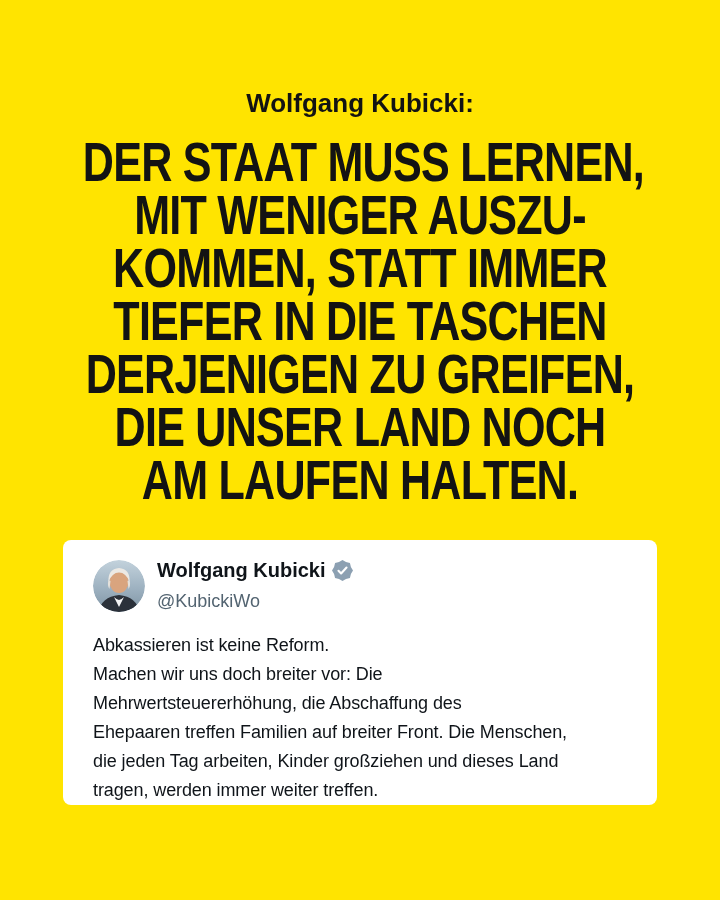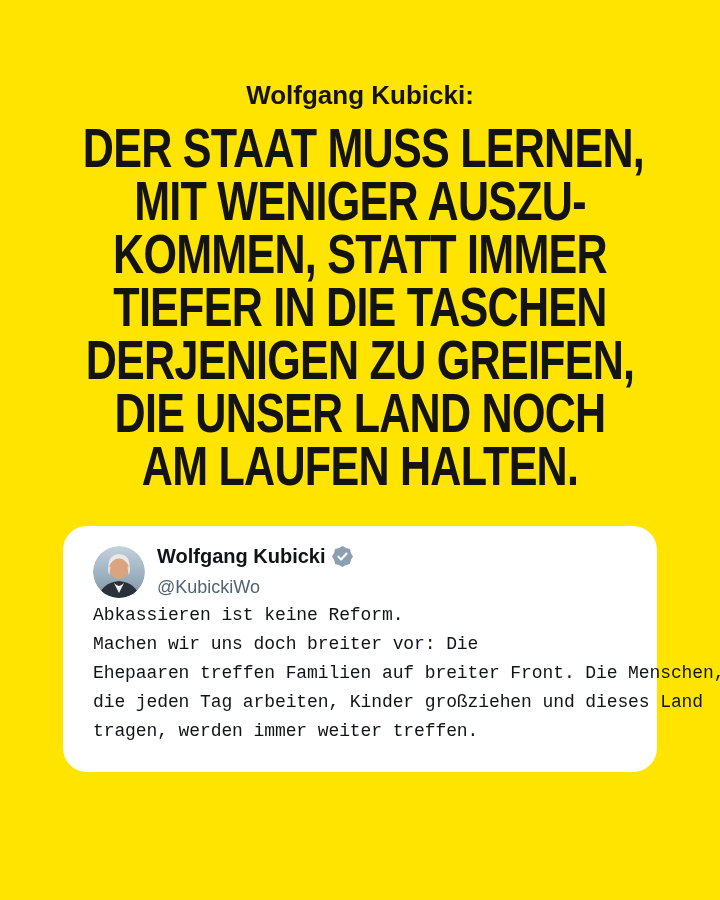--- a/index.html
+++ b/index.html
@@ -4,21 +4,21 @@
 <style>
   html,body{margin:0;padding:0;background:#ffffff;}
   .poster{
     position:relative;
     width:720px;height:900px;
     background:var(--background-yellow,#FFE400);
     overflow:hidden;
     font-family:"Liberation Sans",sans-serif;
   }
   .attribution{
-    margin:8px auto;
+    margin:16px auto;
     padding-top:72px;
     text-align:center;
     font-size:26px;
     font-weight:bold;
     color:var(--headline-black,#131313);
   }
   .headline{
     margin-top:10px;
     text-align:center;
     color:var(--headline-black,#131313);
@@ -28,22 +28,22 @@
     letter-spacing:-1px;
     transform:scaleX(0.77);
     transform-origin:50% 0;
   }
   .headline-line{white-space:nowrap;}
   .tweet-card{
     box-sizing:border-box;
     width:594px;
     margin:34px auto 0;
     background:var(--card-white,#ffffff);
-    border-radius:24px;
-    padding:18px 30px 26px 30px;
+    border-radius:8px;
+    padding:18px 30px 0 30px;
     text-align:left;
   }
   .tweet-header{
     display:flex;
     align-items:center;
     gap:12px;
   }
   .avatar{
     width:52px;height:52px;
     border-radius:50%;
@@ -61,26 +61,25 @@
   }
   .badge{display:inline-flex;}
   .badge svg{display:block;}
   .author-handle{
     font-size:18px;
     color:var(--handle-gray,#536471);
     line-height:23px;
     margin-top:8px;
   }
   .tweet-body{
-    margin-top:2px;
+    margin-top:18px;
     font-size:18px;
     line-height:29px;
     color:var(--tweet-text,#0f1419);
     letter-spacing:-0.1px;
-    font-family:Liberation Mono, monospace;
   }
   .tweet-body-line{white-space:nowrap;}
 </style>
 </head>
 <body>
 
 <div class="poster">
 
   <div class="attribution">Wolfgang Kubicki:</div>
 
@@ -132,19 +131,20 @@
             </svg>
           </span>
         </div>
         <div class="author-handle">@KubickiWo</div>
       </div>
     </div>
 
     <div class="tweet-body">
       <div class="tweet-body-line">Abkassieren ist keine Reform.</div>
       <div class="tweet-body-line">Machen wir uns doch breiter vor: Die</div>
+      <div class="tweet-body-line">Mehrwertsteuererhöhung, die Abschaffung des</div>
       <div class="tweet-body-line">Ehepaaren treffen Familien auf breiter Front. Die Menschen,</div>
       <div class="tweet-body-line">die jeden Tag arbeiten, Kinder großziehen und dieses Land</div>
       <div class="tweet-body-line">tragen, werden immer weiter treffen.</div>
     </div>
   </div>
 
 </div>
 
 </body></html>

